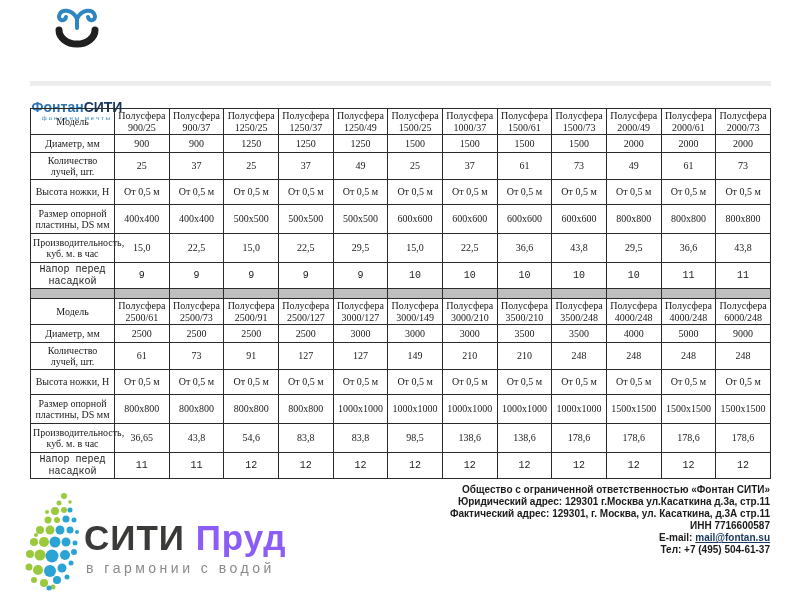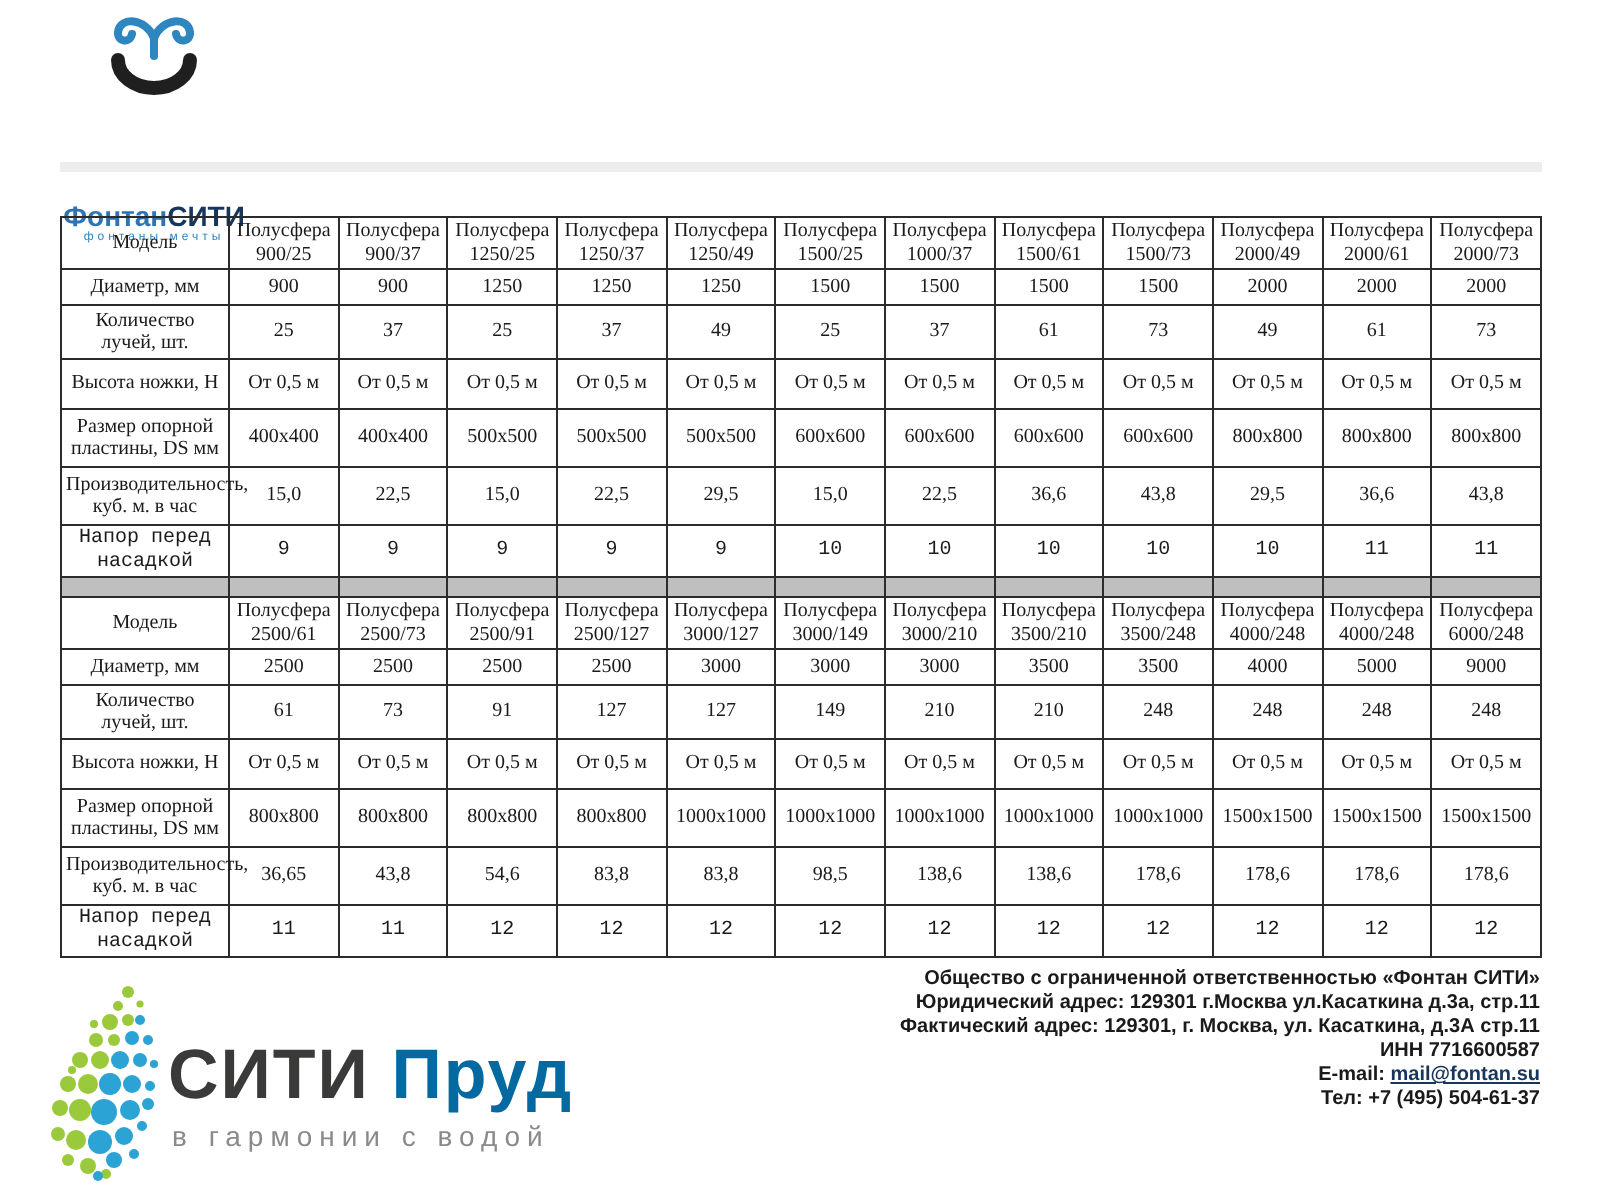--- a/index.html
+++ b/index.html
@@ -33,21 +33,21 @@
   tr.r6 { height:26px;font-family:Liberation Mono, monospace; }
   tr.sep-row { height:10px; }
   tr.sep-row td { background:#bfbfbf; padding:0; }
 
   
   .logo-bottom { position:absolute; left:22px; top:490px; width:300px; }
   .logo-bottom .drop { position:absolute; left:0; top:0; }
   .logo-bottom .brand { position:absolute; left:62px; top:28px; white-space:nowrap;
         font-size:35px; font-weight:bold; letter-spacing:1px; }
   .logo-bottom .brand .city { color:#3a3a39; }
-  .logo-bottom .brand .prud { color:#0369a1; }
+  .logo-bottom .brand .prud { color:#8b5cf6; }
   .logo-bottom .slogan { position:absolute; left:64px; top:70px; width:222px;
         font-size:14px; color:#8a8a8a; letter-spacing:3.5px; white-space:nowrap; }
 
   
   .company { position:absolute; right:30px; top:484px; width:420px; text-align:right;
              font-size:10px; font-weight:bold; color:#1a1a1a; line-height:12px; }
   .company .line { white-space:nowrap; }
   .company a { color:#17365d; text-decoration:underline; font-weight:bold; }
 </style>
 </head>

